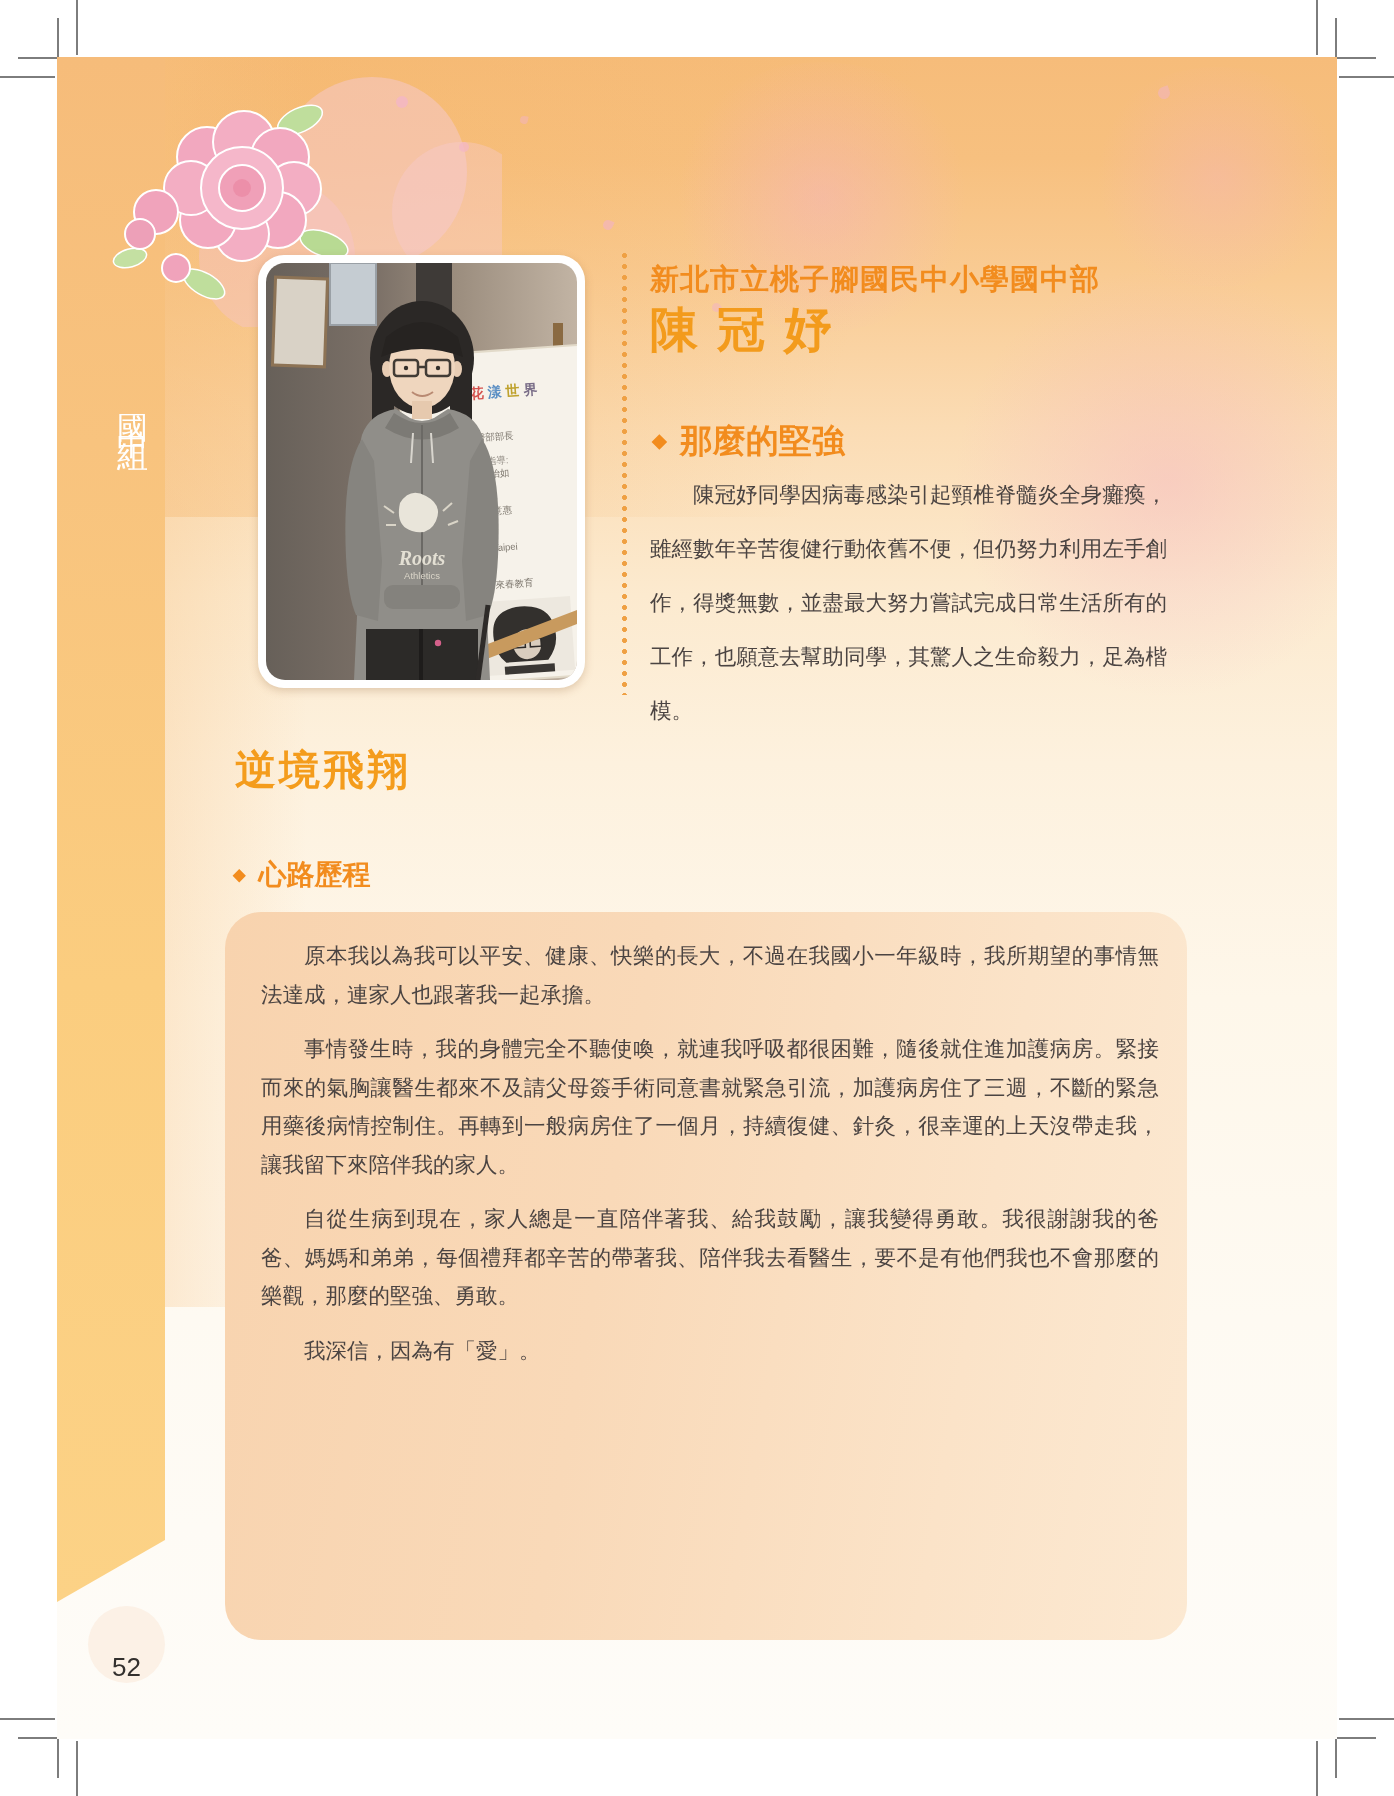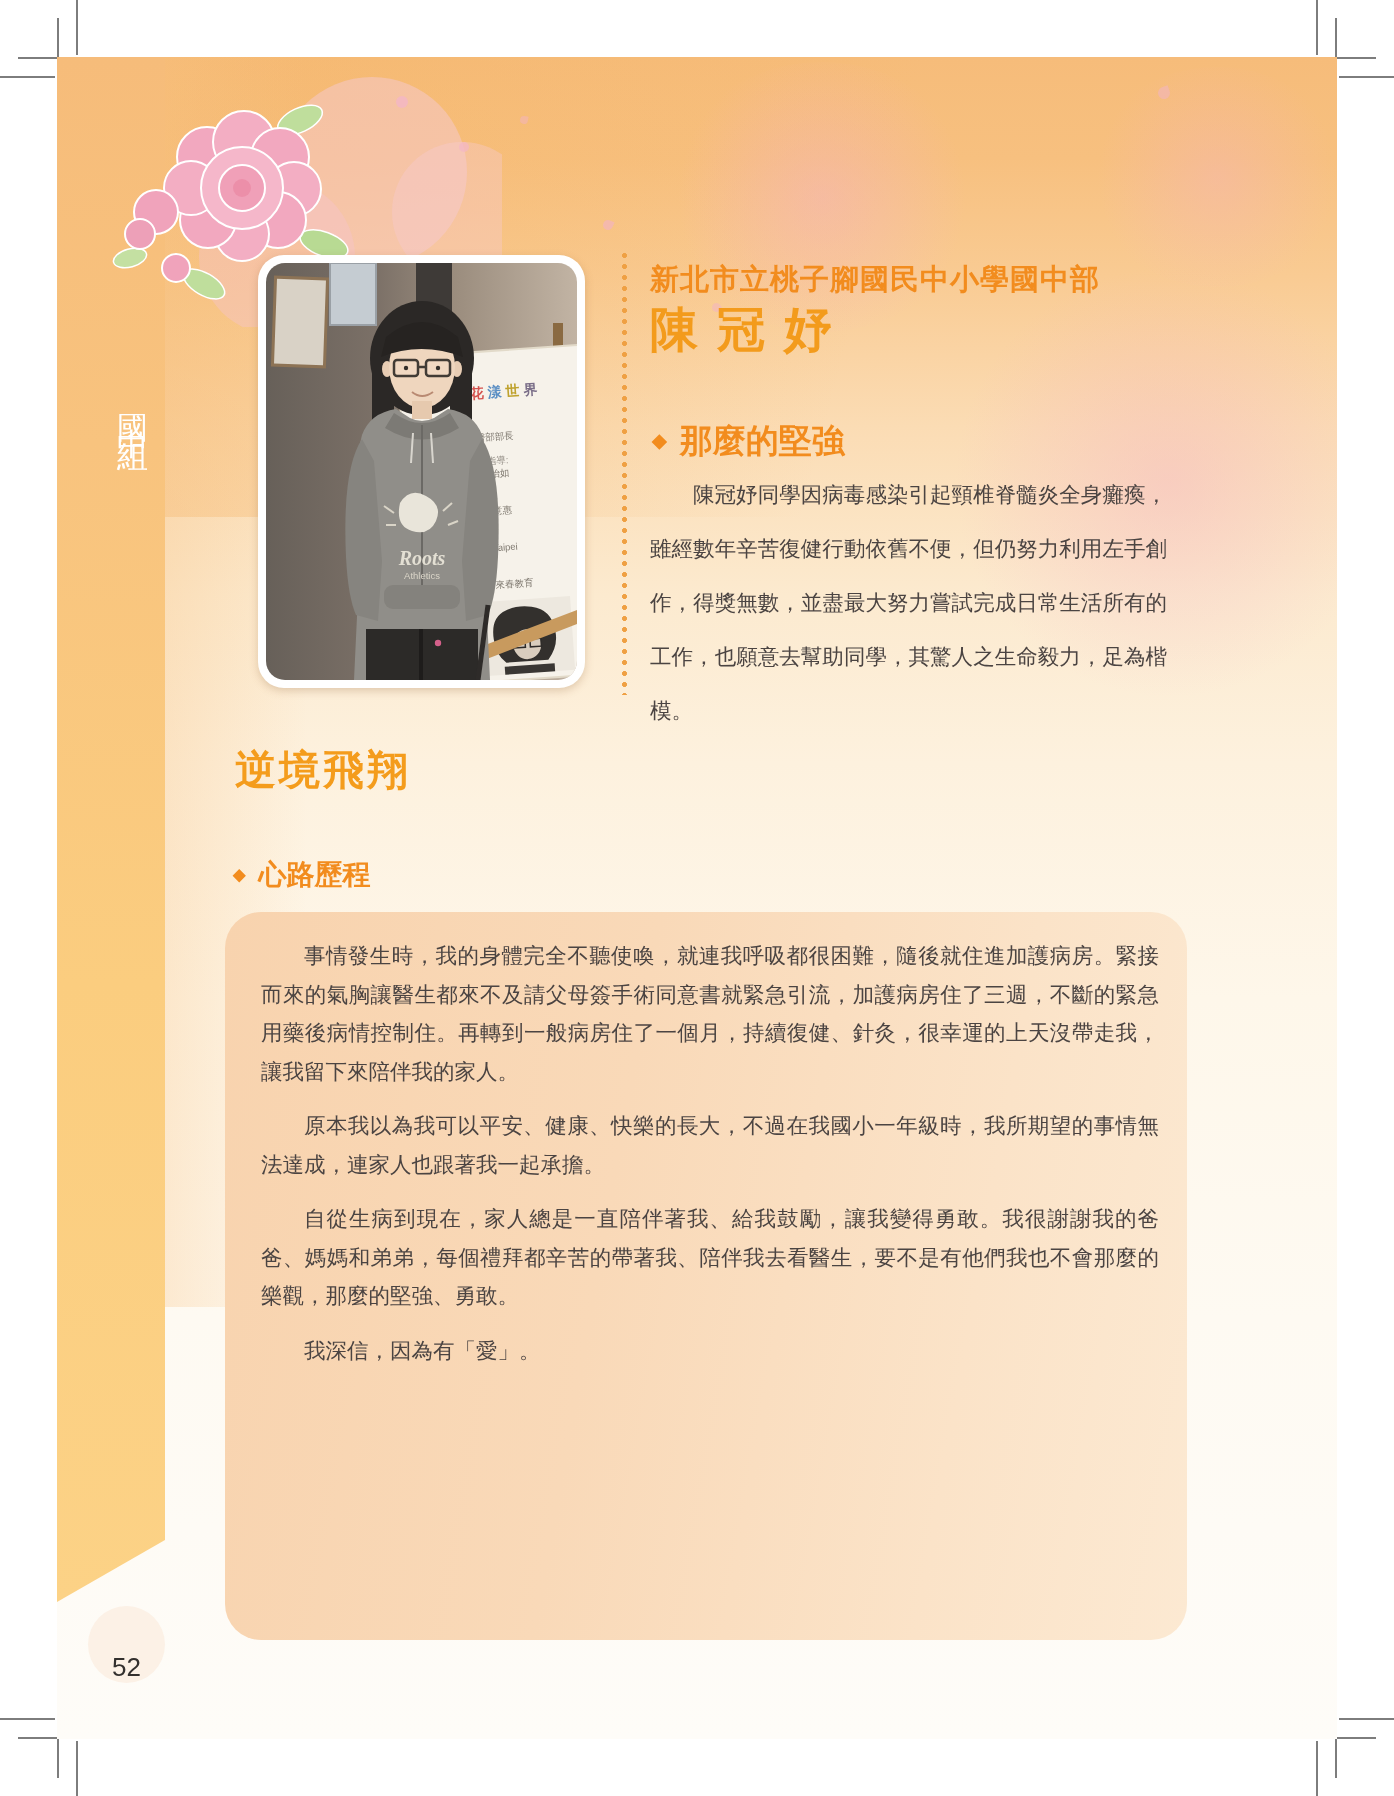--- a/index.html
+++ b/index.html
@@ -260,22 +260,22 @@
       <span class="bullet">◆</span><span>那麼的堅強</span>
     </div>
     <p class="comment">陳冠妤同學因病毒感染引起頸椎脊髓炎全身癱瘓，雖經數年辛苦復健行動依舊不便，但仍努力利用左手創作，得獎無數，並盡最大努力嘗試完成日常生活所有的工作，也願意去幫助同學，其驚人之生命毅力，足為楷模。</p>
 
     <div class="essay-title">逆境飛翔</div>
     <div class="sec-heading essay-heading" style="position:absolute;margin-left:8px;">
       <span class="bullet">◆</span><span>心路歷程</span>
     </div>
 
     <div class="box">
+      <p>原本我以為我可以平安、健康、快樂的長大，不過在我國小一年級時，我所期望的事情無法達成，連家人也跟著我一起承擔。</p>
       <p>事情發生時，我的身體完全不聽使喚，就連我呼吸都很困難，隨後就住進加護病房。緊接而來的氣胸讓醫生都來不及請父母簽手術同意書就緊急引流，加護病房住了三週，不斷的緊急用藥後病情控制住。再轉到一般病房住了一個月，持續復健、針灸，很幸運的上天沒帶走我，讓我留下來陪伴我的家人。</p>
-      <p>原本我以為我可以平安、健康、快樂的長大，不過在我國小一年級時，我所期望的事情無法達成，連家人也跟著我一起承擔。</p>
       <p>自從生病到現在，家人總是一直陪伴著我、給我鼓勵，讓我變得勇敢。我很謝謝我的爸爸、媽媽和弟弟，每個禮拜都辛苦的帶著我、陪伴我去看醫生，要不是有他們我也不會那麼的樂觀，那麼的堅強、勇敢。</p>
       <p>我深信，因為有「愛」。</p>
     </div>
 
     <div class="page-num">
       <span>52</span>
     </div>
   </div>
 </div>
 

